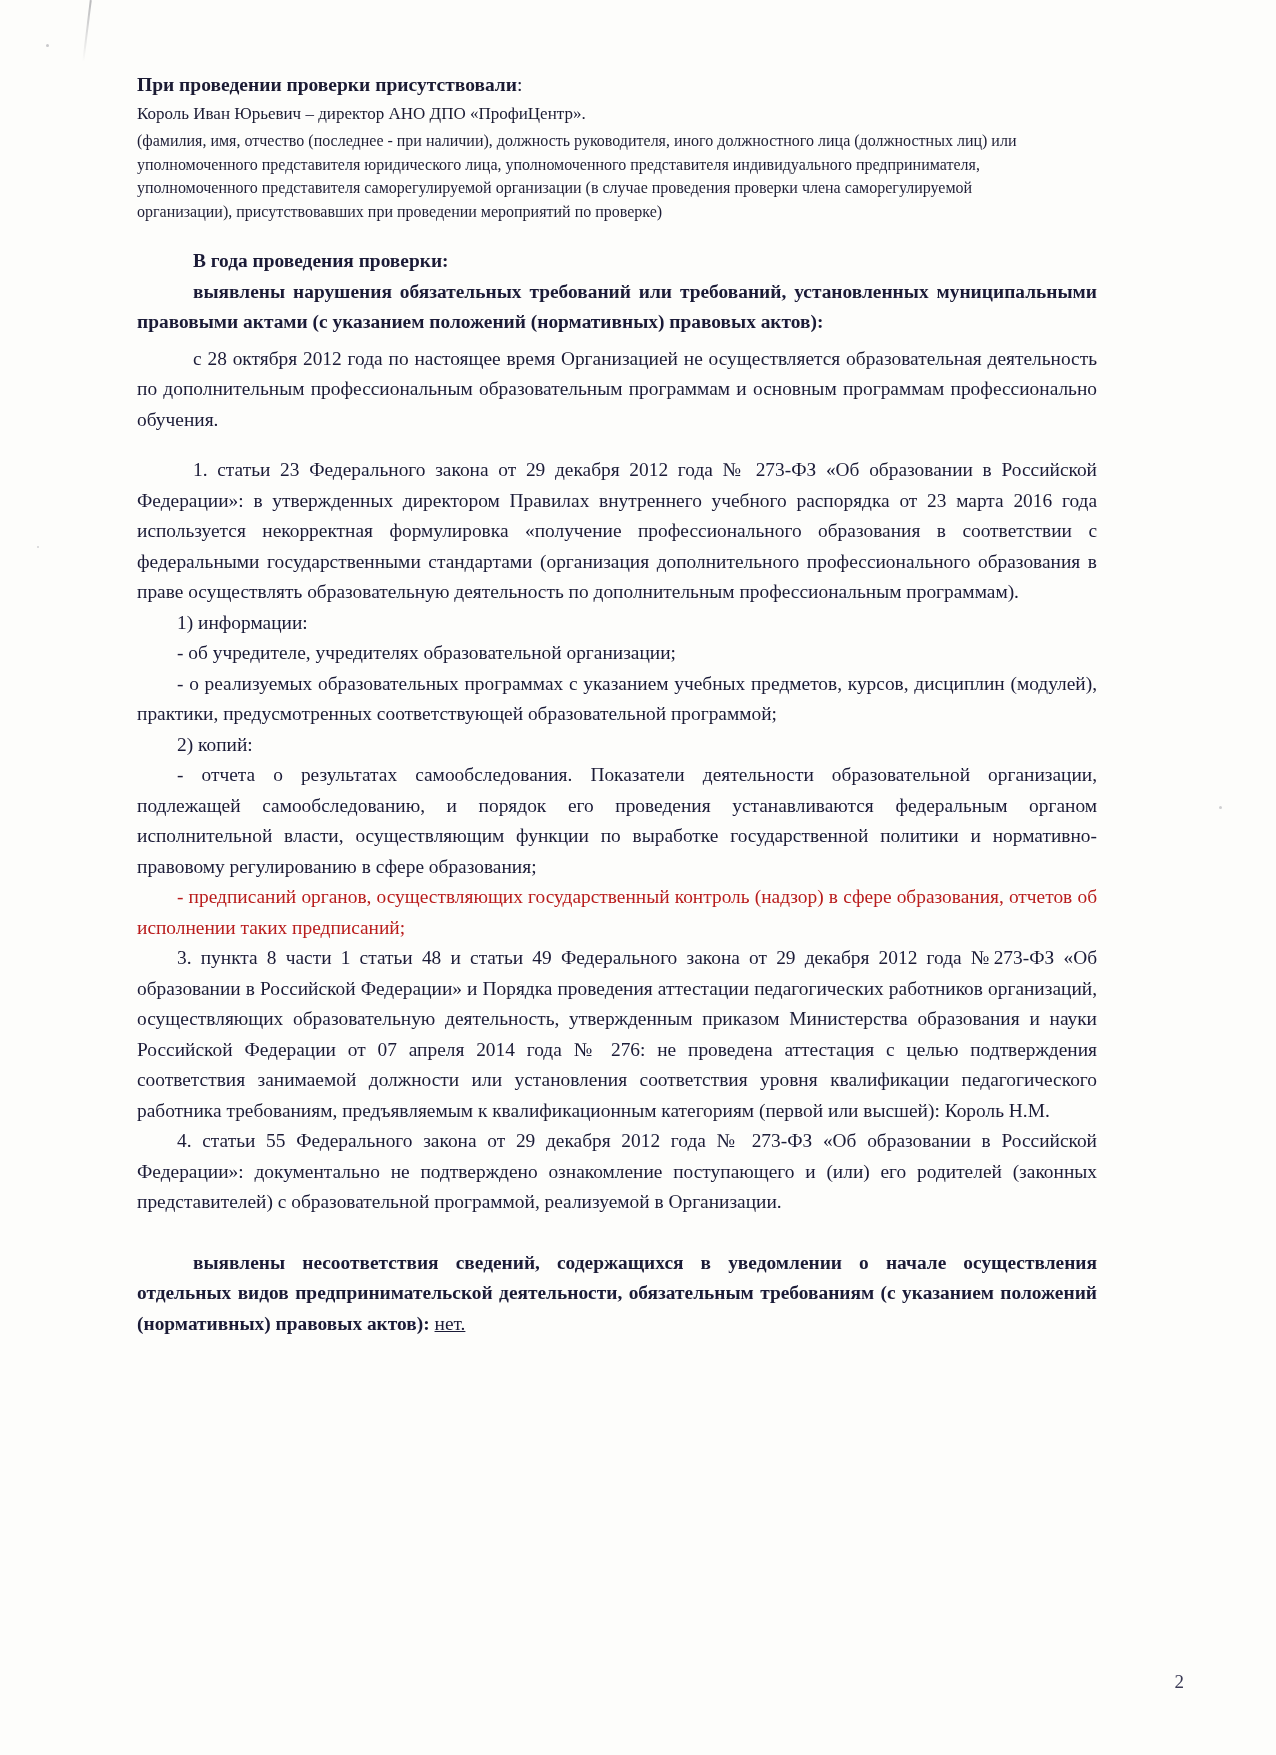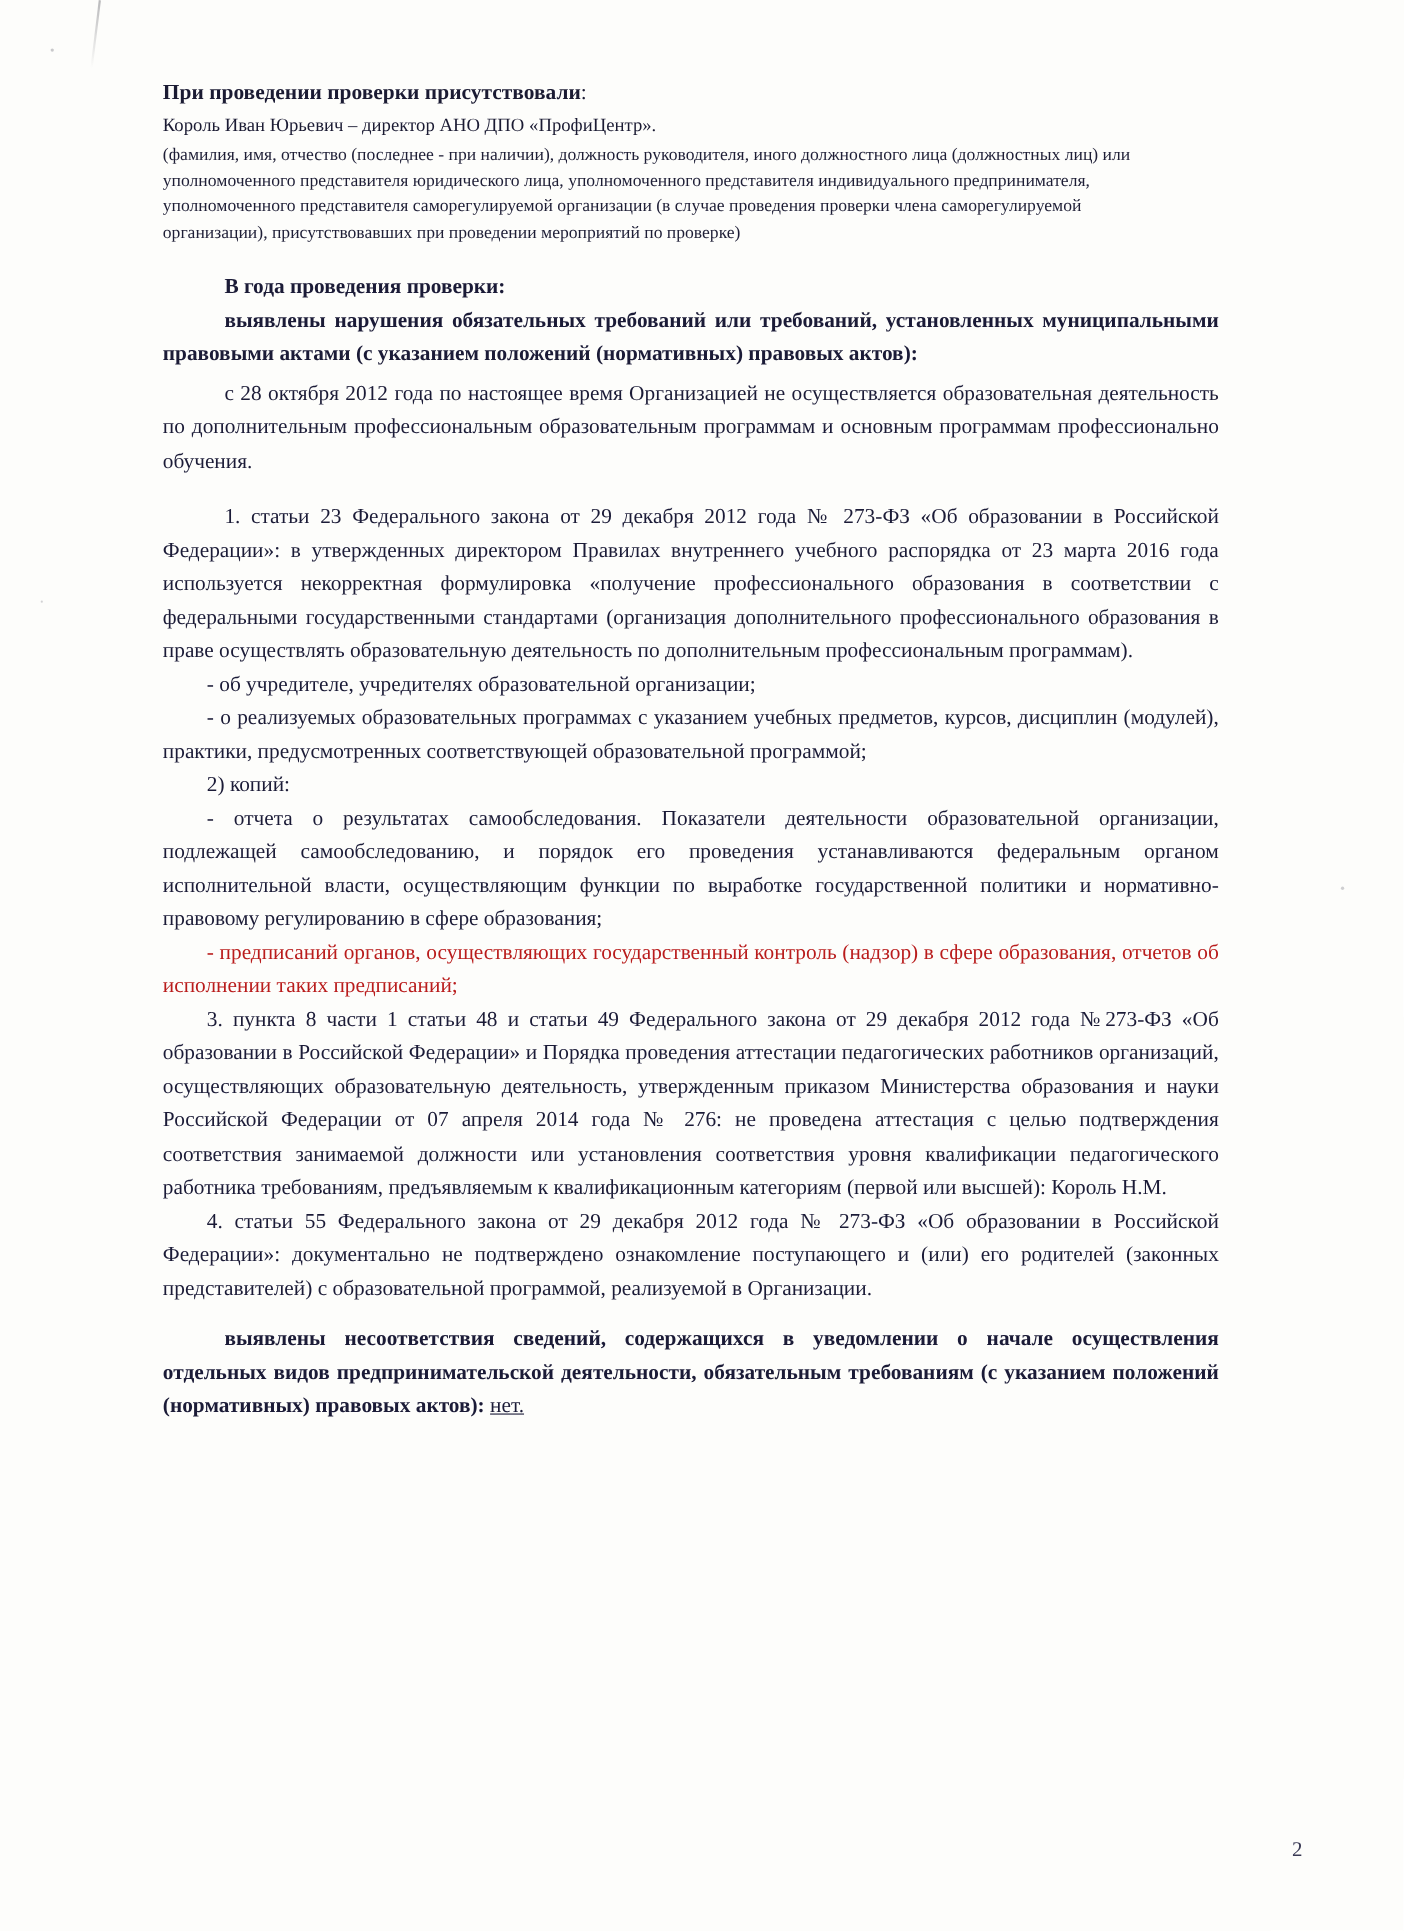--- a/index.html
+++ b/index.html
@@ -50,21 +50,21 @@
     left: 37px;
     top: 546px;
     width: 2px;
     height: 2px;
     border-radius: 50%;
     background: #d2d2d4;
   }
 
   .content {
     position: absolute;
-    left: 148px;
+    left: 137px;
     top: 72px;
     width: 960px;
     color: #1b1b33;
   }
 
   .ln-head {
     font-size: 19.5px;
     line-height: 26px;
     margin: 0 0 2px 0;
   }
@@ -95,21 +95,21 @@
     color: #1b1b37;
   }
   .para.bold {
     font-weight: bold;
   }
   .para.small-indent {
     text-indent: 40px;
   }
   .gap-s { margin-top: 6px; }
   .gap-m { margin-top: 20px; }
-  .gap-l { margin-top: 16px; }
+  .gap-l { margin-top: 30px; }
   .faded-2 {
     color: #b91c1c;
   }
   .u { text-decoration: underline; }
 
   .pageno {
     position: absolute;
     right: 92px;
     bottom: 62px;
     font-size: 19px;
@@ -136,20 +136,21 @@
     <p class="fineprint">уполномоченного представителя юридического лица, уполномоченного представителя индивидуального предпринимателя,</p>
     <p class="fineprint">уполномоченного представителя саморегулируемой организации (в случае проведения проверки члена саморегулируемой</p>
     <p class="fineprint">организации), присутствовавших  при проведении мероприятий по проверке)</p>
 
     <div class="blk">
       <p class="para bold">В года проведения проверки:</p>
       <p class="para bold">выявлены нарушения обязательных  требований или требований, установленных муниципальными правовыми актами (с указанием положений (нормативных) правовых актов):</p>
       <p class="para gap-s">с 28 октября 2012 года по настоящее время Организацией не осуществляется образовательная деятельность по дополнительным профессиональным образовательным программам и основным программам профессионально обучения.</p>
 
       <p class="para gap-m">1. статьи 23 Федерального закона от 29 декабря 2012 года № 273-ФЗ «Об образовании в Российской Федерации»: в утвержденных  директором Правилах внутреннего учебного распорядка от 23 марта 2016 года используется некорректная формулировка «получение  профессионального образования в соответствии с федеральными государственными стандартами (организация дополнительного профессионального образования  в праве осуществлять образовательную деятельность по дополнительным профессиональным программам).</p>
+      <p class="para small-indent">1) информации:</p>
       <p class="para small-indent">- об учредителе, учредителях образовательной организации;</p>
       <p class="para small-indent">- о реализуемых образовательных программах с указанием учебных предметов, курсов, дисциплин (модулей), практики, предусмотренных соответствующей образовательной программой;</p>
       <p class="para small-indent">2) копий:</p>
       <p class="para small-indent">- отчета о результатах самообследования. Показатели деятельности образовательной организации, подлежащей самообследованию, и порядок его проведения устанавливаются федеральным органом исполнительной власти, осуществляющим функции по выработке государственной политики и нормативно-правовому регулированию в сфере образования;</p>
       <p class="para small-indent faded-2">- предписаний органов, осуществляющих государственный контроль (надзор) в сфере образования, отчетов об исполнении таких предписаний;</p>
       <p class="para small-indent">3. пункта 8 части 1 статьи 48 и статьи 49 Федерального закона от 29 декабря 2012 года №273-ФЗ «Об образовании в Российской Федерации» и Порядка проведения аттестации педагогических работников организаций, осуществляющих образовательную деятельность, утвержденным приказом Министерства образования и науки Российской Федерации от 07 апреля 2014 года № 276: не проведена аттестация с целью подтверждения соответствия занимаемой должности или установления соответствия уровня квалификации педагогического работника требованиям, предъявляемым к квалификационным категориям (первой или высшей): Король Н.М.</p>
       <p class="para small-indent">4. статьи 55 Федерального закона от 29 декабря 2012 года № 273-ФЗ «Об образовании в Российской Федерации»: документально не подтверждено ознакомление поступающего и (или) его родителей (законных представителей) с образовательной программой, реализуемой в Организации.</p>
     </div>
 
     <div class="blk gap-l">

